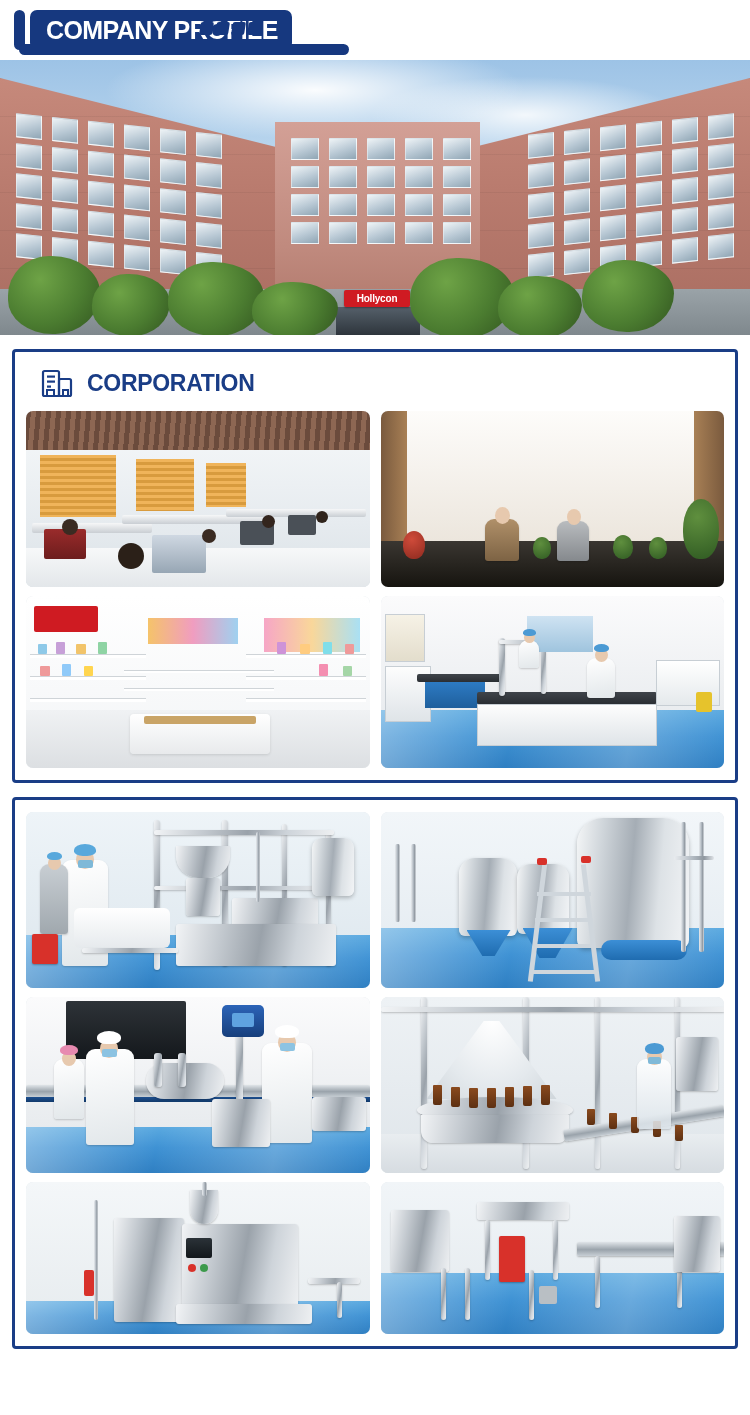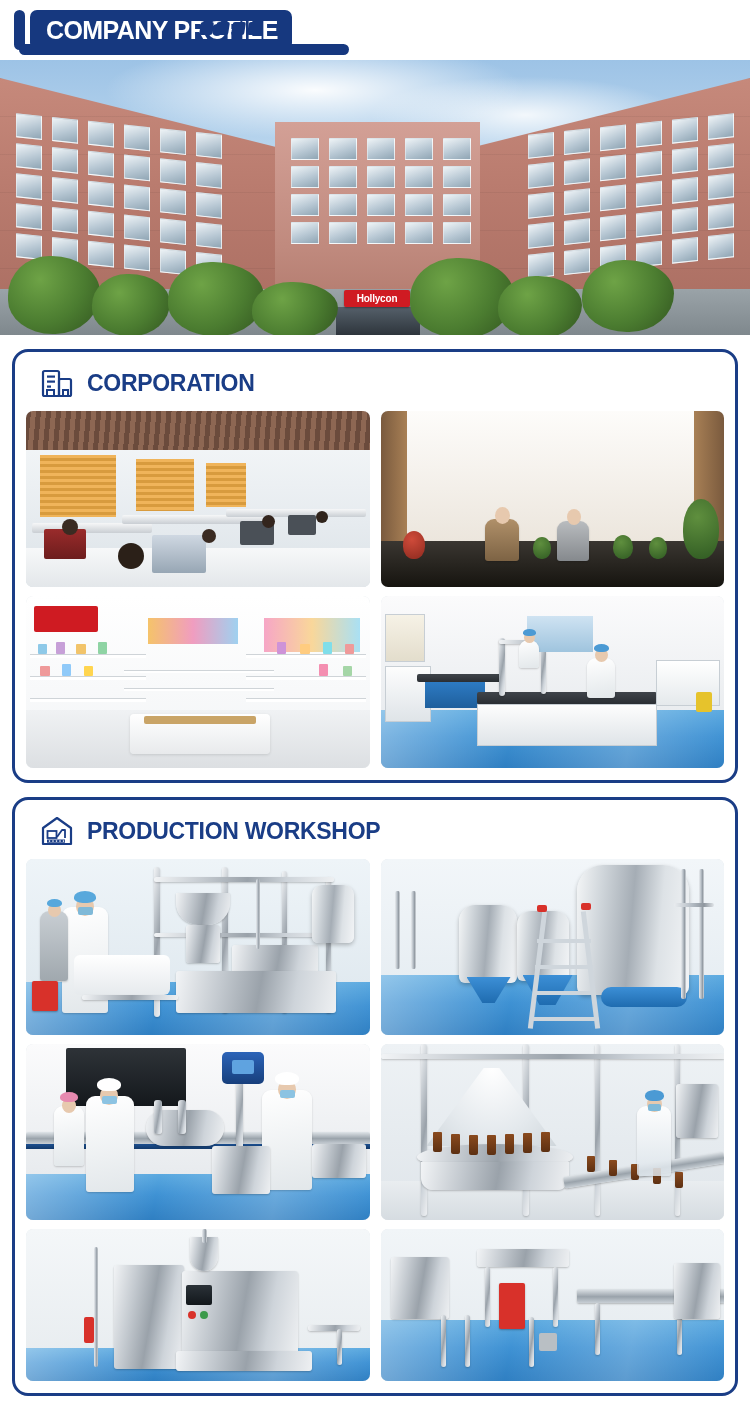--- a/index.html
+++ b/index.html
@@ -148,21 +148,21 @@
   .tree {
     position: absolute;
     border-radius: 46% 54% 50% 50% / 52% 48% 55% 45%;
     background: radial-gradient(circle at 35% 30%, #6ea346 0%, #4b7c30 55%, #31541f 100%);
   }
 
   
   .panel {
     margin: 14px 12px 0 12px;
     border: 3px solid #1a3d86;
-    border-radius: 16px;
+    border-radius: 4px;
     background: #ffffff;
     padding: 12px 11px 12px 11px;
   }
   .panel-head {
     display: flex;
     align-items: center;
     gap: 13px;
     padding: 2px 0 11px 14px;
   }
   .panel-title {
@@ -510,34 +510,20 @@
         <div class="worker-head" style="left:143px; top:36px; width:11px; height:11px;"></div>
         <div class="worker-cap" style="left:142px; top:33px; width:13px; height:7px; background:#4b9ad4;"></div>
         <div style="position:absolute;right:12px;top:96px;width:16px;height:20px;background:#e6c32c;border-radius:2px;"></div>
       </div>
     </div>
 
   </div>
 </div>
 
 <div class="panel">
-  <div class="panel-head">
-    <svg class="sec-icon" width="34" height="34" viewBox="0 0 34 34">
-      <path d="M3 14 L17 4 L31 14 L31 30 L3 30 Z" fill="none" stroke="#1a3d86" stroke-width="2.2" stroke-linejoin="round"></path>
-      <rect x="7.5" y="17" width="9" height="7" fill="none" stroke="#1a3d86" stroke-width="1.8"></rect>
-      <path d="M17 23 L22 16 L25 16 L25 24" fill="none" stroke="#1a3d86" stroke-width="1.8" stroke-linejoin="round"></path>
-      <rect x="7" y="25.5" width="18" height="3.2" fill="#1a3d86"></rect>
-      <circle cx="9.5" cy="27.1" r="0.8" fill="#fff"></circle>
-      <circle cx="13" cy="27.1" r="0.8" fill="#fff"></circle>
-      <circle cx="16.5" cy="27.1" r="0.8" fill="#fff"></circle>
-      <circle cx="20" cy="27.1" r="0.8" fill="#fff"></circle>
-      <circle cx="23.5" cy="27.1" r="0.8" fill="#fff"></circle>
-    </svg>
-    <span class="panel-title">PRODUCTION WORKSHOP</span>
-  </div>
 
   <div class="photo-grid">
 
     <div class="photo h-tall">
       <div class="scene">
         <div class="wall-grey" style="background:linear-gradient(180deg,#eef4f8,#dce6ed);"></div>
         <div class="floor-blue" style="height:30%;"></div>
         <div class="steel" style="left:128px; top:8px;  width:6px;  height:150px;"></div>
         <div class="steel" style="left:196px; top:8px;  width:6px;  height:146px;"></div>
         <div class="steel" style="left:256px; top:12px; width:5px;  height:142px;"></div>

